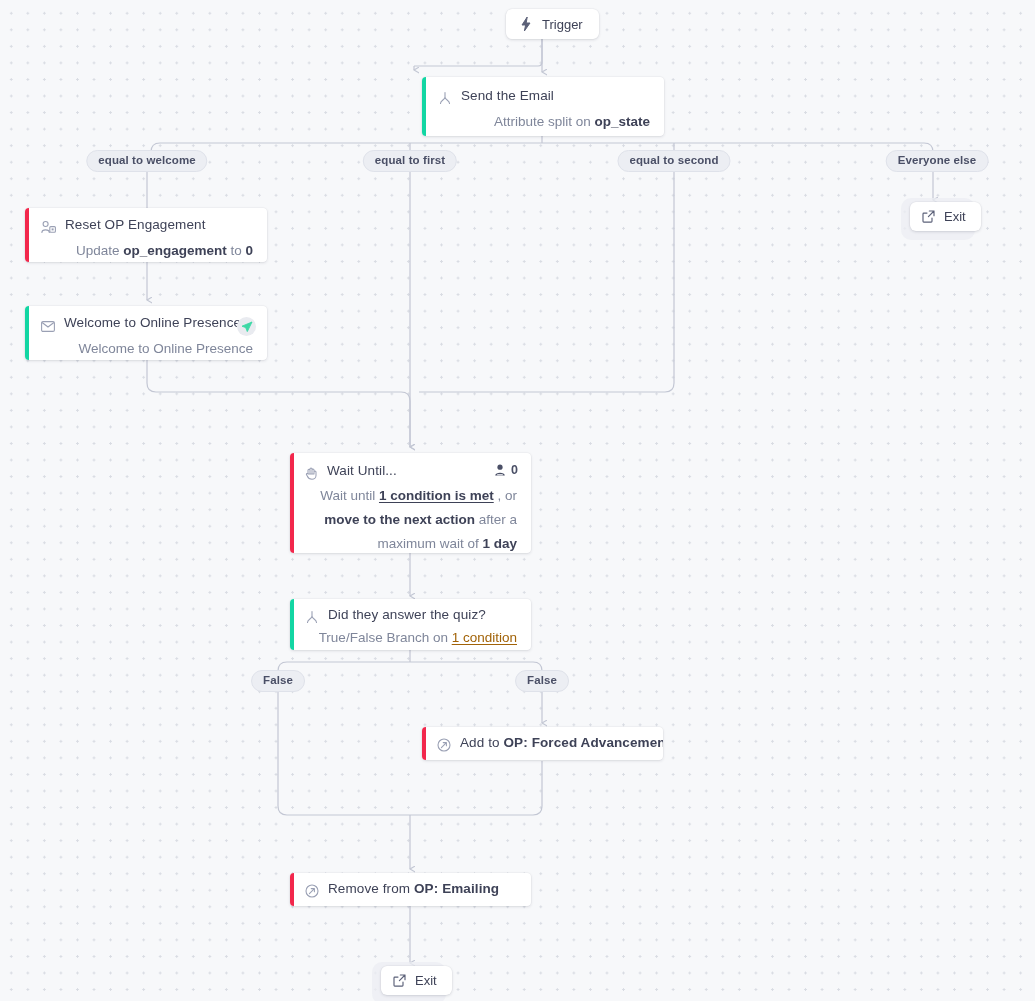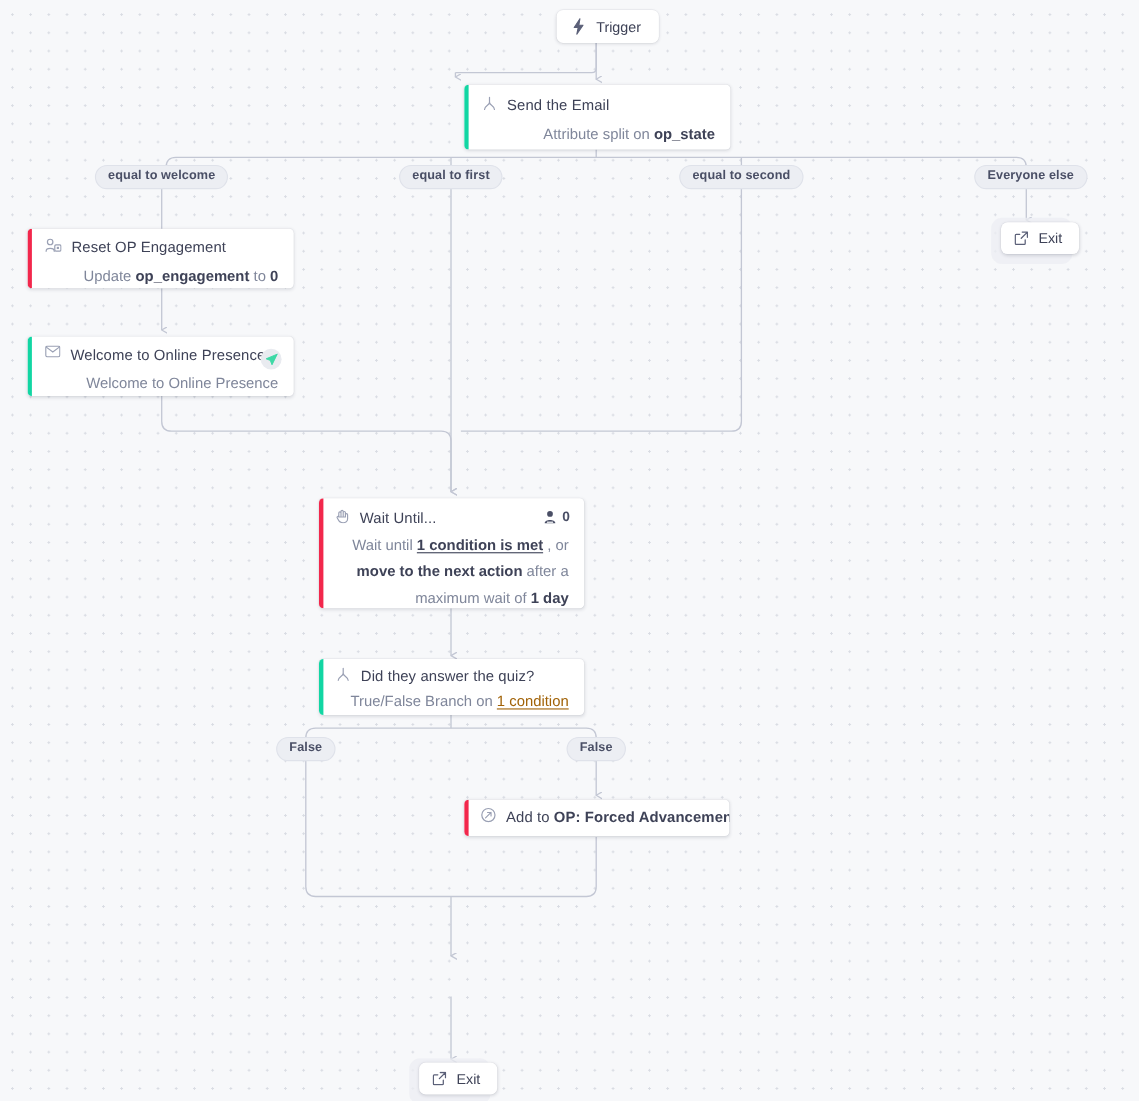--- a/index.html
+++ b/index.html
@@ -25,21 +25,21 @@
     background: #ffffff;
     border-radius: 4px;
     box-shadow: 0 1px 3px rgba(30,35,60,.13), 0 0 0 .5px rgba(30,35,60,.05);
     overflow: hidden;
   }
   .node .bar {
     position: absolute; left: 0; top: 0; bottom: 0; width: 4px;
   }
   .node .body { padding: 10px 14px 10px 16px; }
   .ttl {
-    display: flex; align-items: flex-start; gap: 9px;
+    display: flex; align-items: flex-end; gap: 9px;
     font-size: 13.5px; color: #3e4257; letter-spacing: .1px;
     line-height: 18px;
   }
   .ttl .txt { white-space: nowrap; }
   .sub {
     margin-top: 8px;
     font-size: 13.5px; color: #7f869a; line-height: 24px; text-align: right;
   }
   .sub b { color: #3e4257; font-weight: 700; }
   .lnk { color: #3e4257; font-weight: 700; text-decoration: underline; text-underline-offset: 2px; }
@@ -283,20 +283,36 @@
             <path d="M4.4 9.6 L9.4 4.6 M9.4 4.6 H6.2 M9.4 4.6 V7.8" fill="none" stroke="#9aa0b4" stroke-width="1.05" stroke-linecap="round" stroke-linejoin="round"></path>
           </svg>
         </span>
         <span class="txt inline-title">
           <span>Add to </span><b>OP: Forced Advancement</b>
         </span>
       </div>
     </div>
   </div>
 
+  <div class="node" style="left:290px; top:873px; width:241px; height:33px;">
+    <div class="bar" style="background:#f2274c;"></div>
+    <div class="body" style="padding:7px 14px 7px 15px;">
+      <div class="ttl">
+        <span>
+          <svg width="14" height="14" viewBox="0 0 14 14">
+            <circle cx="7" cy="7" r="6" fill="none" stroke="#9aa0b4" stroke-width="1.1"></circle>
+            <path d="M4.4 9.6 L9.4 4.6 M9.4 4.6 H6.2 M9.4 4.6 V7.8" fill="none" stroke="#9aa0b4" stroke-width="1.05" stroke-linecap="round" stroke-linejoin="round"></path>
+          </svg>
+        </span>
+        <span class="txt inline-title">
+          <span>Remove from </span><b>OP: Emailing</b>
+        </span>
+      </div>
+    </div>
+  </div>
 
   <div class="exit-wrap" style="left:372px; top:962px; width:74px; height:42px;">
     <div class="exit-halo"></div>
     <div class="chip" style="left:9px; top:4px; padding:7px 15px 7px 12px;">
       <span>
         <svg width="13" height="13" viewBox="0 0 13 13">
           <path d="M7.3 1 H12 V5.7 M12 1 L6.4 6.6" fill="none" stroke="#5b6078" stroke-width="1.15" stroke-linecap="round" stroke-linejoin="round"></path>
           <path d="M10 8 V11.3 A.8.8 0 0 1 9.2 12.1 H1.8 A.8.8 0 0 1 1 11.3 V3.9 A.8.8 0 0 1 1.8 3.1 H5" fill="none" stroke="#5b6078" stroke-width="1.15" stroke-linecap="round" stroke-linejoin="round"></path>
         </svg>
       </span>

